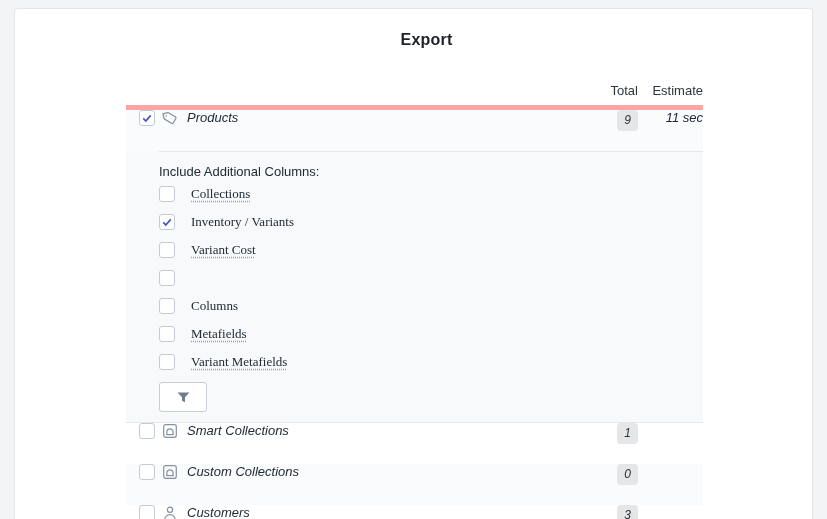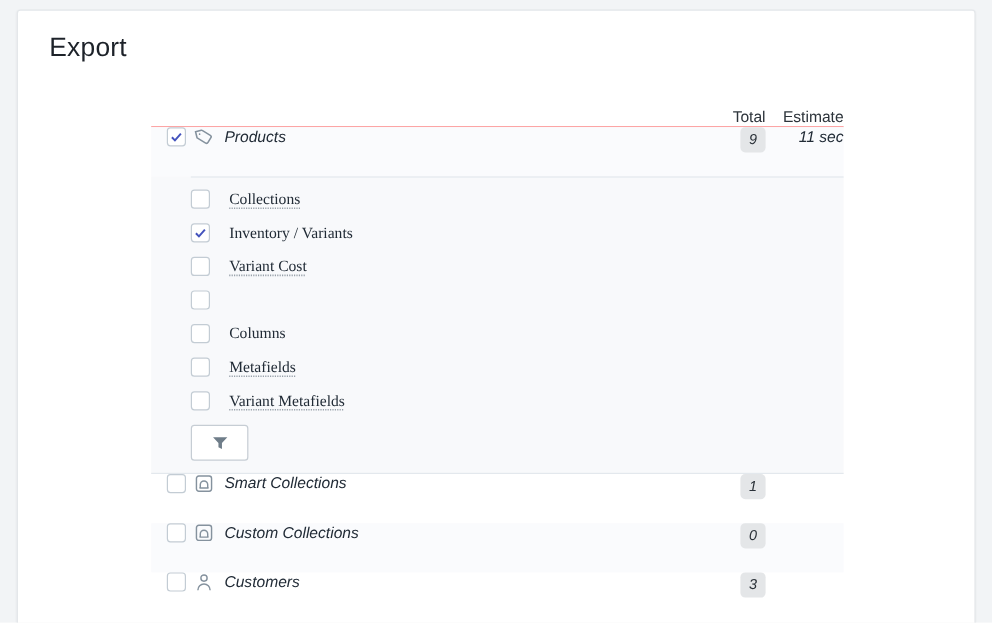--- a/index.html
+++ b/index.html
@@ -21,35 +21,36 @@
     width: 799px;
     height: 640px;
     background: #ffffff;
     border: 1px solid #e4e7ea;
     border-radius: 3px;
     box-shadow: 0 1px 2px rgba(0,0,0,0.04);
     box-sizing: border-box;
   }
   h1.page-title {
     margin: 19px 0 0 26px;
-    font-size: 22px;
+    font-size: 16px;
     line-height: 24px;
-    font-weight: 400;
+    font-weight: 700;
     color: #1d2229;
     letter-spacing: 0.2px;
+    text-align: center;
   }
   .table {
     margin: 24px 0 0 111px;
     width: 577px;
   }
   .thead {
     display: flex;
-    align-items: flex-end;
+    align-items: center;
     height: 29px;
-    border-bottom: 1px solid #fca5a5;
+    border-bottom: 5px solid #fca5a5;
     font-size: 13px;
     color: #2d343b;
   }
   .spacer { flex: 1; }
   .col-total { width: 60px; text-align: right; flex: none; }
   .col-est   { width: 65px; margin-right: 0; text-align: right; flex: none; }
 
   .row {
     display: flex;
     align-items: flex-start;
@@ -173,20 +174,21 @@
         <circle cx="5" cy="5" r="0.7" fill="#85929e" stroke="none"></circle>
       </svg>
 
     </span>
     <span class="row-label">Products</span>
     <span class="col-total"><span class="badge">9</span></span>
     <span class="col-est">11 sec</span>
   </div></div>
 
       <div class="panel">
+        <div class="panel-title">Include Additional Columns:</div>
         <div class="slot" id="opts-slot"><label class="opt">
     <span class="cb">
       
     </span>
     <span class="opt-label underlined">Collections</span>
   </label><label class="opt">
     <span class="cb checked">
       <svg class="check-svg" viewBox="0 0 16 16" width="12" height="12">
         <polyline points="3,8.5 6.4,12 13,4.5" fill="none" stroke="var(--accent-check, #4453bd)" stroke-width="2.2"></polyline>
       </svg>

